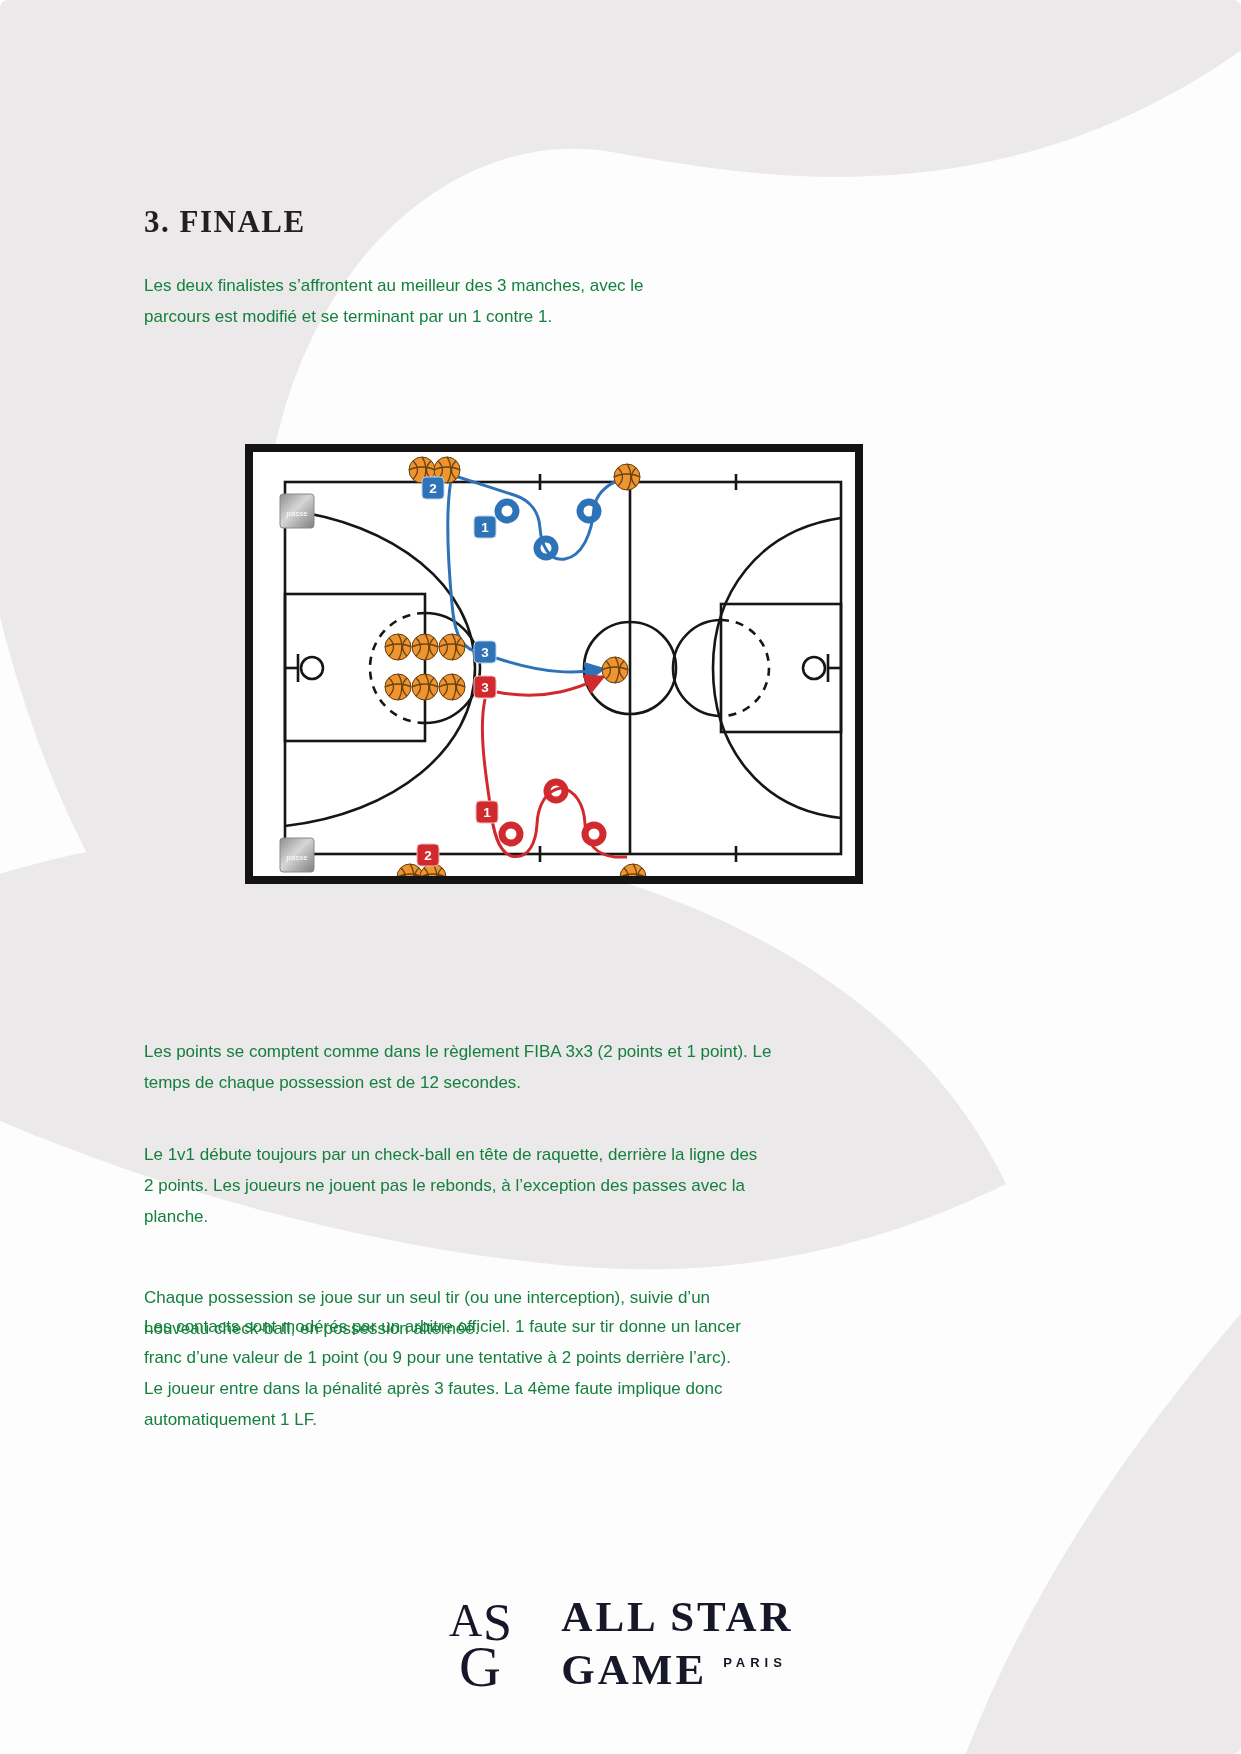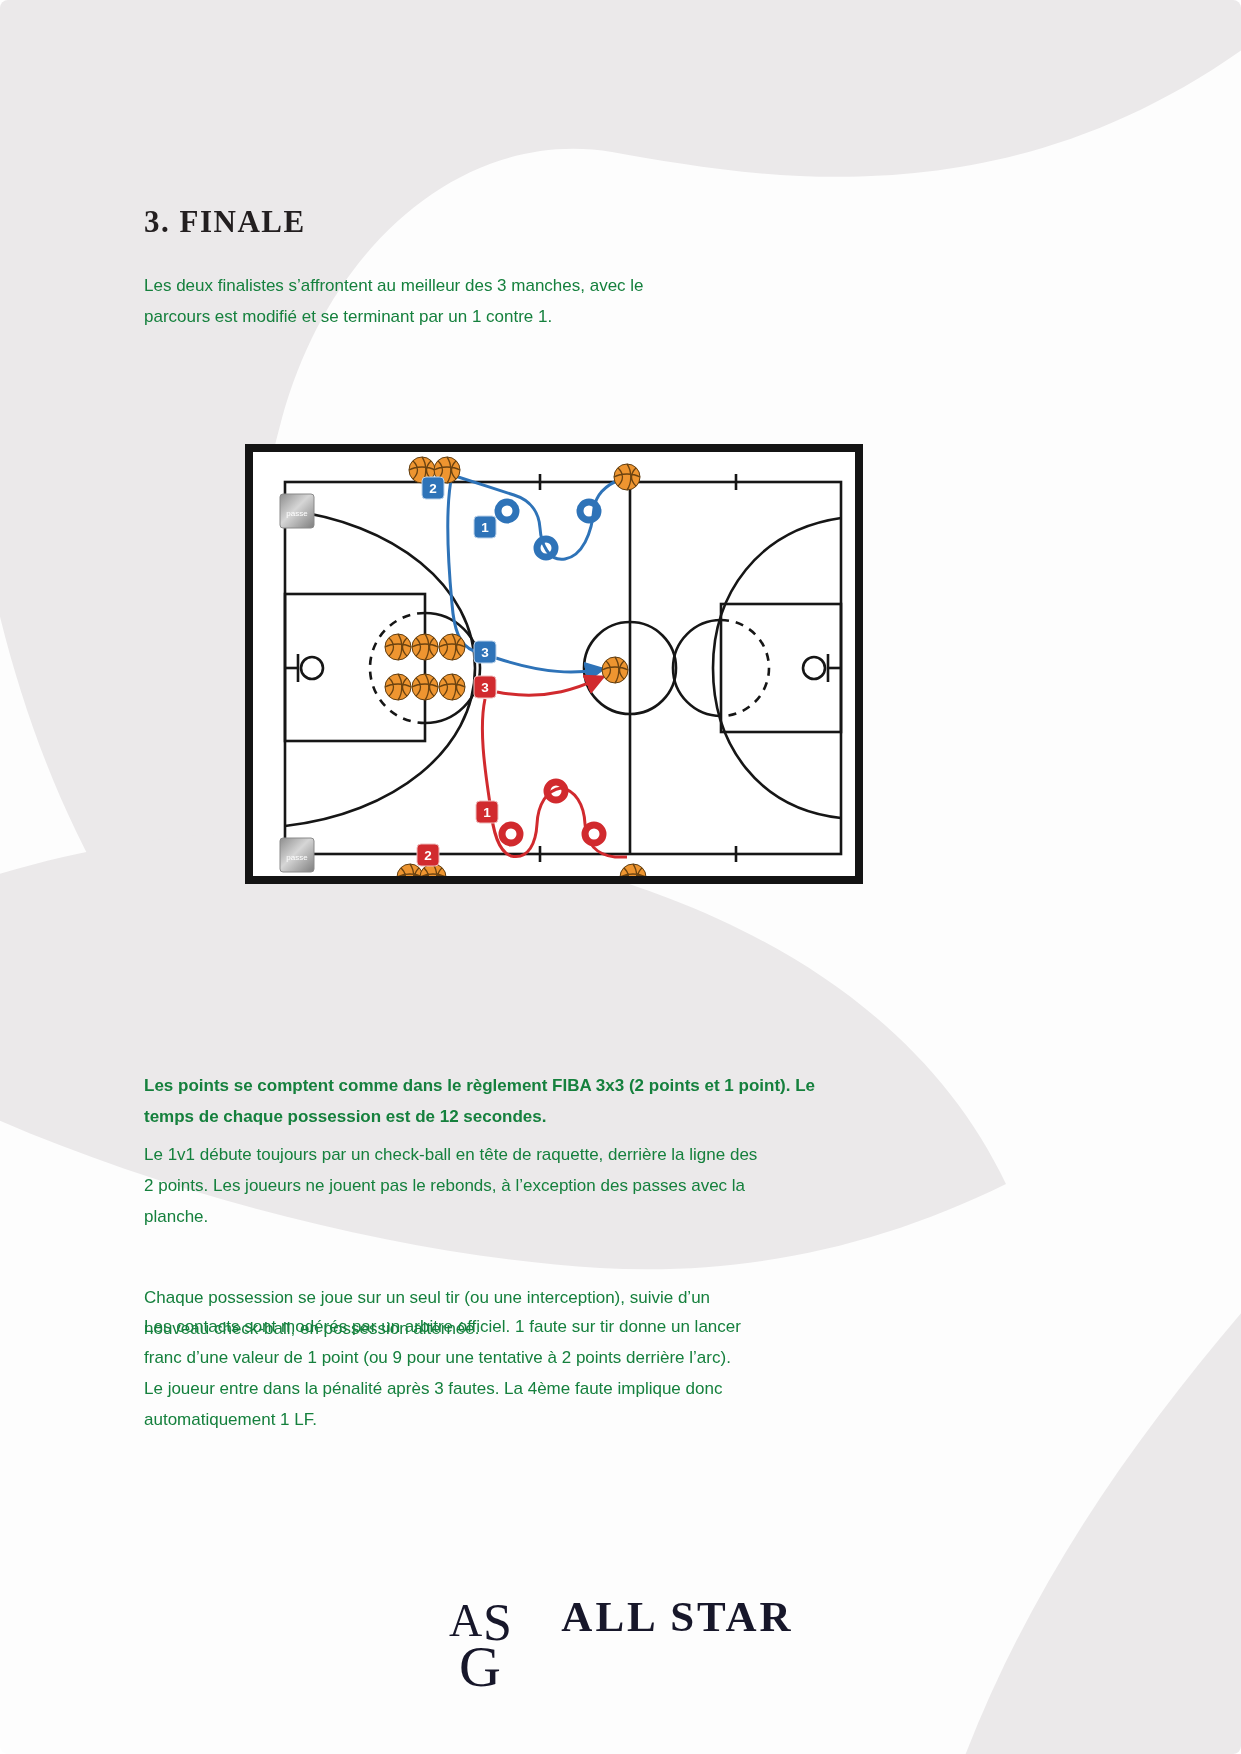--- a/index.html
+++ b/index.html
@@ -20,21 +20,21 @@
     position:absolute; left:144px; width:975px;
     font-size:17px; line-height:31px; color:#15803d;
     white-space:pre-line;
   }
   .intro { top:270px; }
   .highlight {
     position:absolute; left:144px; top:962px; width:985px;
     font-size:21.5px; line-height:32px; font-weight:bold; color:#1e1c1d;
     white-space:pre-line;
   }
-  .p0 { top:1070px;font-weight:bold; }
+  .p0 { top:1036px; }
   .p1 { top:1139px; }
   .p2 { top:1282px; }
   .p3 { top:1311px; }
   .diagram {
     position:absolute; left:245px; top:444px; width:618px; height:440px;
     border:8px solid #141414; background:#ffffff;
   }
   .diagram svg { display:block; }
   .logo {
     position:absolute; left:0; top:1594px; width:100%;
@@ -205,16 +205,20 @@
 automatiquement 1 LF.</div>
 
   <div class="logo">
     <svg width="92" height="100" viewBox="0 0 92 100" font-family="Liberation Serif, serif" fill="#17172a">
       <text x="2" y="42" font-size="46">A</text>
       <text x="36" y="46" font-size="52">S</text>
       <text x="12" y="92" font-size="58">G</text>
     </svg>
     <div class="wordmark">
       <div class="wm-line1">ALL STAR</div>
+      <div class="wm-line2">
+        <span>GAME</span>
+        <span class="wm-city">PARIS</span>
+      </div>
     </div>
   </div>
 
 </div>
 
 </body></html>

